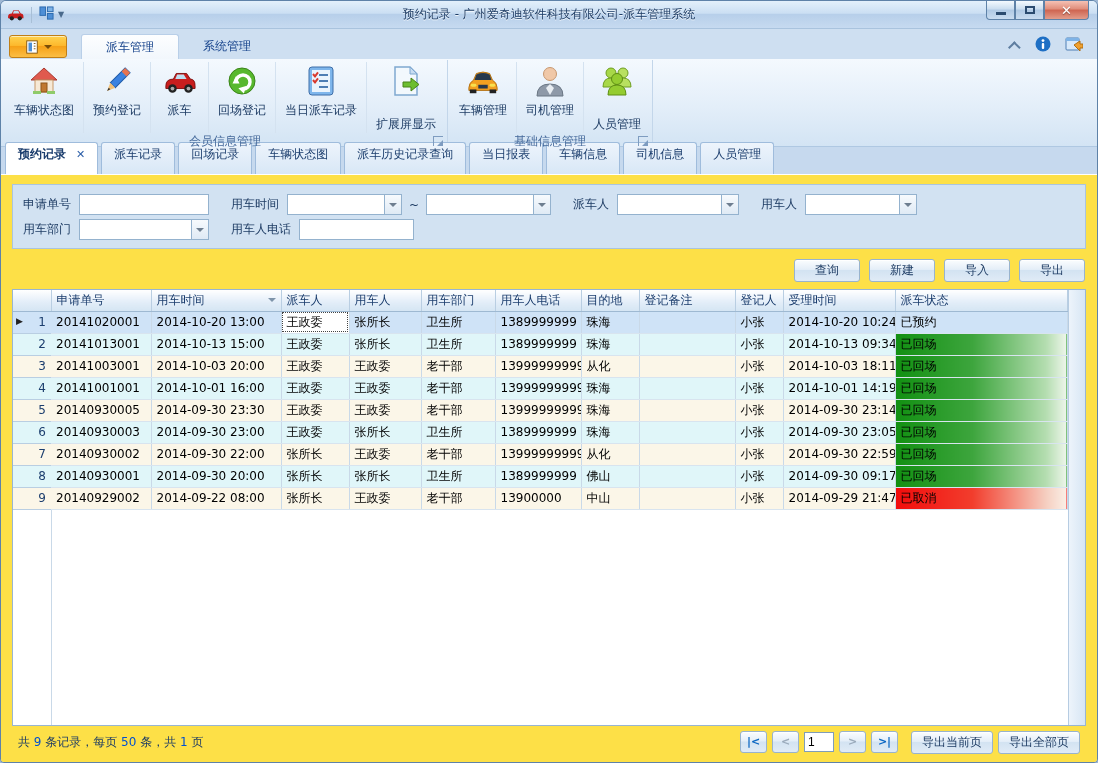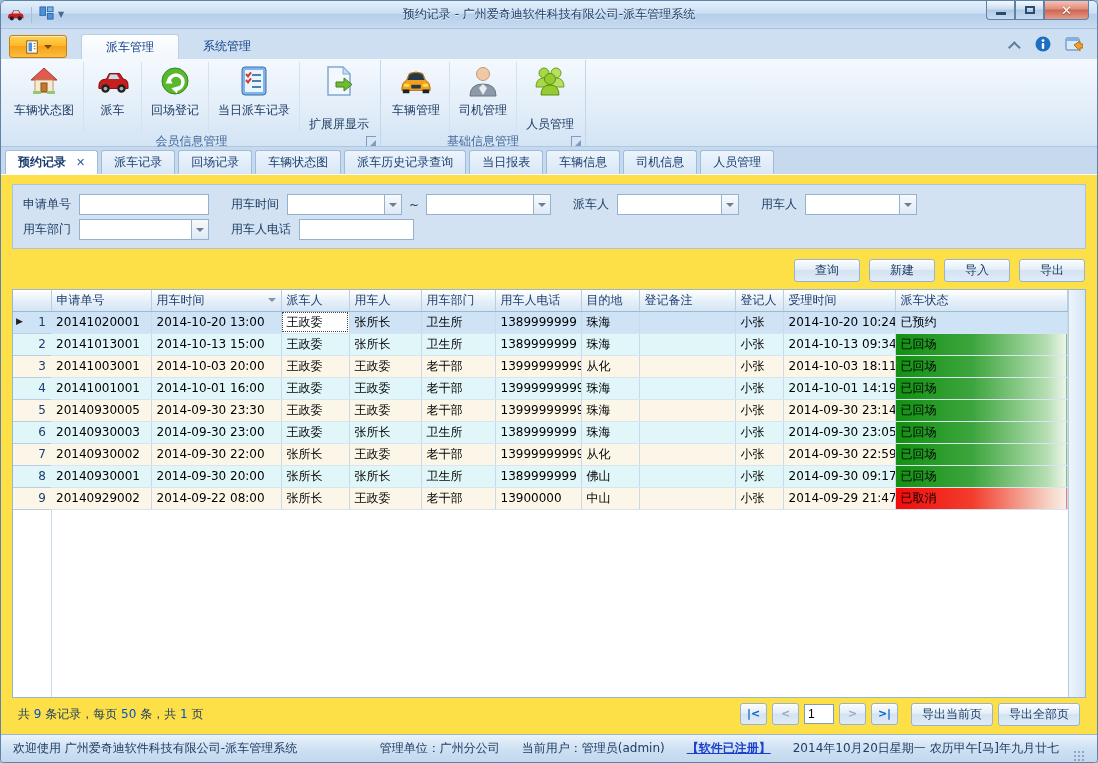--- a/index.html
+++ b/index.html
@@ -51,21 +51,21 @@
   .rbtn:last-child { border-right:none;gap:19px; }
   .rbtn .icn { width:32px; height:32px; display:flex; align-items:center; justify-content:center; }
   .rgroup-label { height:18px; line-height:17px; text-align:center; color:#44689A; position:relative; padding:0 18px; }
   .dlg-launcher { position:absolute; right:4px; top:3px; width:10px; height:10px;
     border-left:1px solid #7E9CC0; border-top:1px solid #7E9CC0; }
   .dlg-launcher:after { content:""; position:absolute; right:0; bottom:0; width:0; height:0;
     border:3px solid transparent; border-right-color:#7E9CC0; border-bottom-color:#7E9CC0; }
 
   
   .doctabs { height:27px; flex:0 0 27px; background:#C6D9EE; display:flex; align-items:flex-end; padding:0 4px; gap:3px; }
-  .doctab { height:24px; line-height:23px; padding:0 12px; color:#1C3E6E; border:1px solid #9FBCDC; border-bottom:none;
+  .doctab { height:32px; line-height:23px; padding:0 12px; color:#1C3E6E; border:1px solid #9FBCDC; border-bottom:none;
     border-radius:3px 3px 0 0; background:linear-gradient(180deg,#EDF4FC,#D8E7F6); white-space:nowrap; }
   .doctab.active { background:#FFFFFF; font-weight:bold; }
   .doctab .close-x { color:#2B5EA8; font-weight:bold; margin-left:10px; font-size:11px; }
 
   
   .content { flex:1; display:flex; flex-direction:column; background:#fde047; border-top:1px solid #FFFFFF;
     padding:9px 11px 4px; min-height:0; }
 
   .filterpanel { border:1px solid #AAC4DE; background:#D2E2F2; padding:7px 10px 6px; }
   .frow { display:flex; align-items:center; height:25px; }
@@ -207,20 +207,33 @@
             <span class="icn">
               <svg width="32" height="32" viewBox="0 0 32 32">
                 <path d="M3 15 L16 3 L29 15 Z" fill="#E05A4E" stroke="#A83A30"></path>
                 <rect x="7" y="15" width="18" height="12" fill="#F6E9D6" stroke="#C89868"></rect>
                 <rect x="13" y="18" width="6" height="9" fill="#C07830" stroke="#8E5518"></rect>
                 <rect x="5" y="26" width="8" height="3" fill="#8FCB6A"></rect>
                 <rect x="19" y="26" width="8" height="3" fill="#8FCB6A"></rect>
               </svg>
             </span>
             <span>车辆状态图</span>
+          </div>
+          <div class="rbtn">
+            <span class="icn">
+              <svg width="32" height="32" viewBox="0 0 32 32">
+                <g transform="rotate(45 16 16)">
+                  <rect x="12.5" y="1" width="7" height="21" fill="#3B82E0" stroke="#215CA8"></rect>
+                  <rect x="12.5" y="1" width="7" height="5" fill="#E8734F"></rect>
+                  <polygon points="12.5,22 19.5,22 16,30" fill="#F2C178"></polygon>
+                  <polygon points="14.8,26.6 17.2,26.6 16,30" fill="#333"></polygon>
+                </g>
+              </svg>
+            </span>
+            <span>预约登记</span>
           </div>
           <div class="rbtn">
             <span class="icn">
               <svg width="32" height="26" viewBox="0 0 34 26">
                 <path d="M2 18 q0-7 8-7 l3-6 h11 l4 6 q5 0 5 7 v3 h-31z" fill="#C81E1E" stroke="#7E1010"></path>
                 <path d="M14 6 h7 l3 5 h-12z" fill="#BEE0F2"></path>
                 <circle cx="9" cy="21" r="4.5" fill="#222"></circle>
                 <circle cx="26" cy="21" r="4.5" fill="#222"></circle>
                 <circle cx="9" cy="21" r="2" fill="#AAA"></circle>
                 <circle cx="26" cy="21" r="2" fill="#AAA"></circle>
@@ -559,26 +572,14 @@
         <div class="btn pbtn disabled">&lt;</div>
         <input class="page-input" value="1" style="">
         <div class="btn pbtn disabled">&gt;</div>
         <div class="btn pbtn nav">&gt;|</div>
         <div class="btn exp">导出当前页</div>
         <div class="btn">导出全部页</div>
       </div>
     </div>
   </div>
 
-  <div class="statusbar">
-    <span class="sb-item">欢迎使用 广州爱奇迪软件科技有限公司-派车管理系统</span>
-    <span class="sb-spacer"></span>
-    <span class="sb-item">管理单位：广州分公司</span>
-    <span class="sb-gap"></span>
-    <span class="sb-item">当前用户：管理员(admin)</span>
-    <span class="sb-gap"></span>
-    <span class="sb-item sb-link">【软件已注册】</span>
-    <span class="sb-gap"></span>
-    <span class="sb-item">2014年10月20日星期一 农历甲午[马]年九月廿七</span>
-    <span class="grip"></span>
-  </div>
 
 </div>
 
 </body></html>

